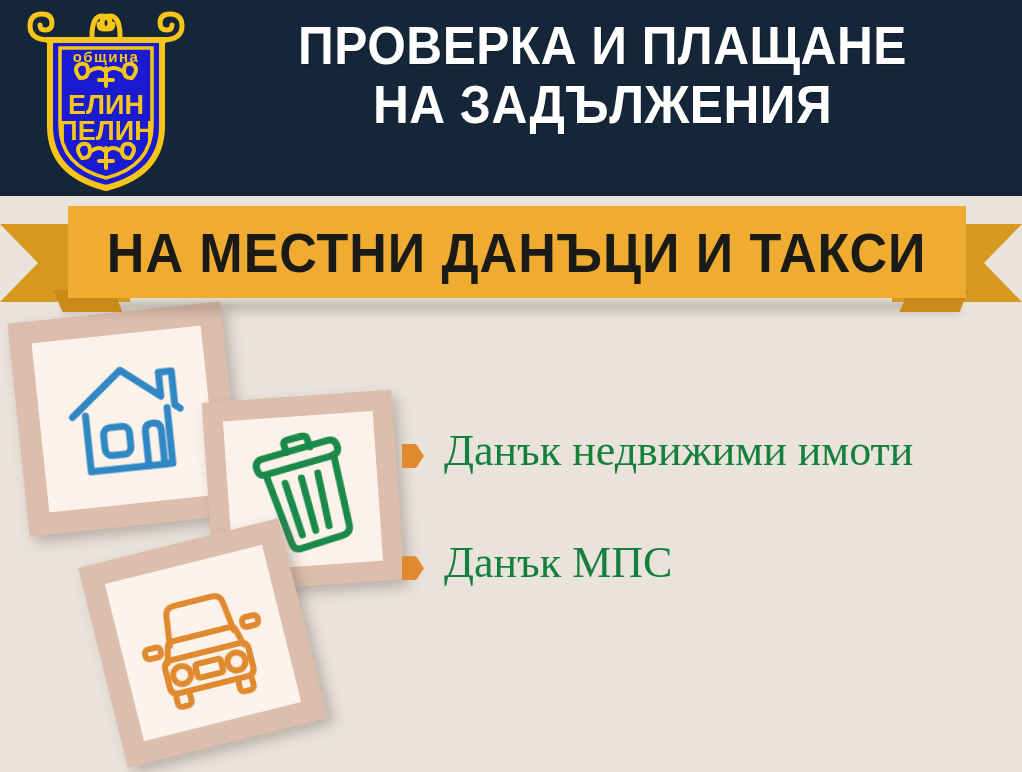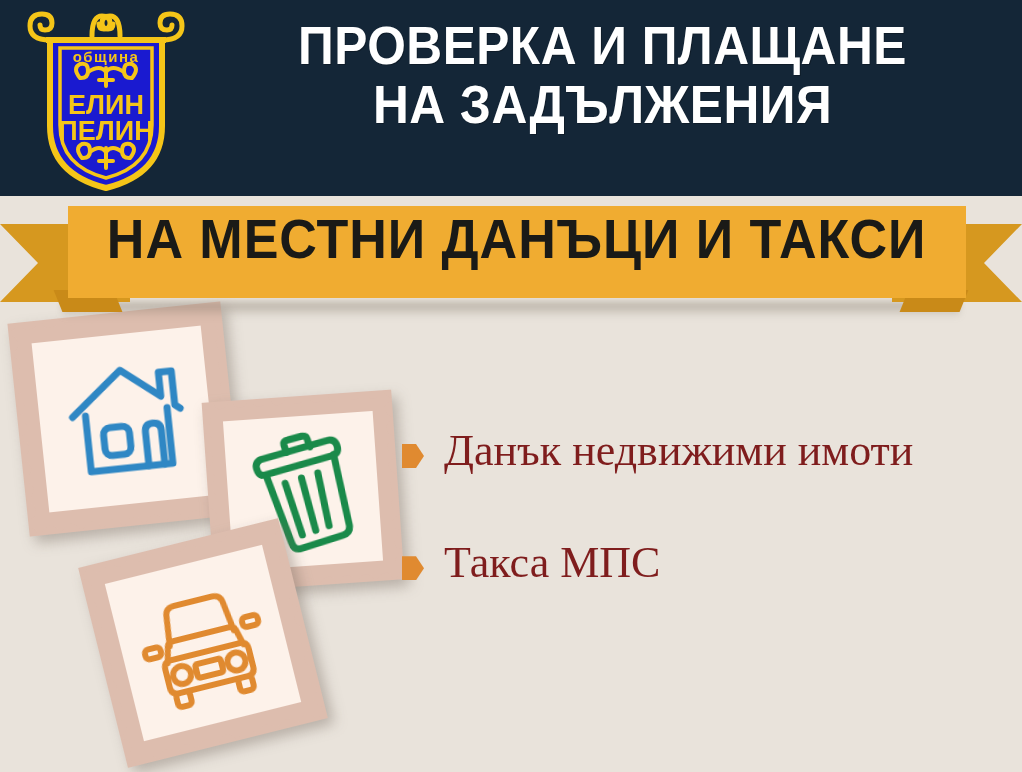--- a/index.html
+++ b/index.html
@@ -59,21 +59,21 @@
     position:absolute;left:58px;top:92px;width:60px;height:22px;background:#c98a18;
     transform:skewX(22deg);
   }
   .ribbon-under-right{
     position:absolute;right:58px;top:92px;width:60px;height:22px;background:#c98a18;
     transform:skewX(-22deg);
   }
   .ribbon-main{
     position:absolute;left:68px;top:8px;width:898px;height:92px;
     background:#f0ac31;
-    display:flex;justify-content:center;
+    display:flex;align-items:center;justify-content:center;
   }
   .ribbon-text{
     color:#1a1a17;
     font-family:"Liberation Sans", sans-serif;
     font-weight:bold;
     font-size:56px;
     letter-spacing:1px;
     white-space:nowrap;
     transform:scaleX(0.93);
   }
@@ -93,21 +93,21 @@
     display:flex;align-items:flex-start;
     margin-bottom:66px;
   }
   .bullet{
     width:22px;height:24px;flex:0 0 22px;
     background:#e08a30;
     clip-path:polygon(0 0,14px 0,22px 12px,14px 24px,0 24px);
     margin-top:16px;margin-right:20px;
   }
   .list-label{
-    color:#7f1d1d;
+    color:#15803d;
     font-family:"Liberation Serif", serif;
     font-size:44px;
     line-height:1.05;
     white-space:nowrap;
   }
 </style>
 </head>
 <body>
 
 <div class="poster">
@@ -362,18 +362,18 @@
   <div class="list">
 
     <div class="list-item">
       <span class="bullet"></span>
       <span class="list-label">Данък недвижими имоти</span>
     </div>
 
 
     <div class="list-item">
       <span class="bullet"></span>
-      <span class="list-label">Такса МПС</span>
+      <span class="list-label">Данък МПС</span>
     </div>
 
   </div>
 
 </div>
 
 </body></html>

